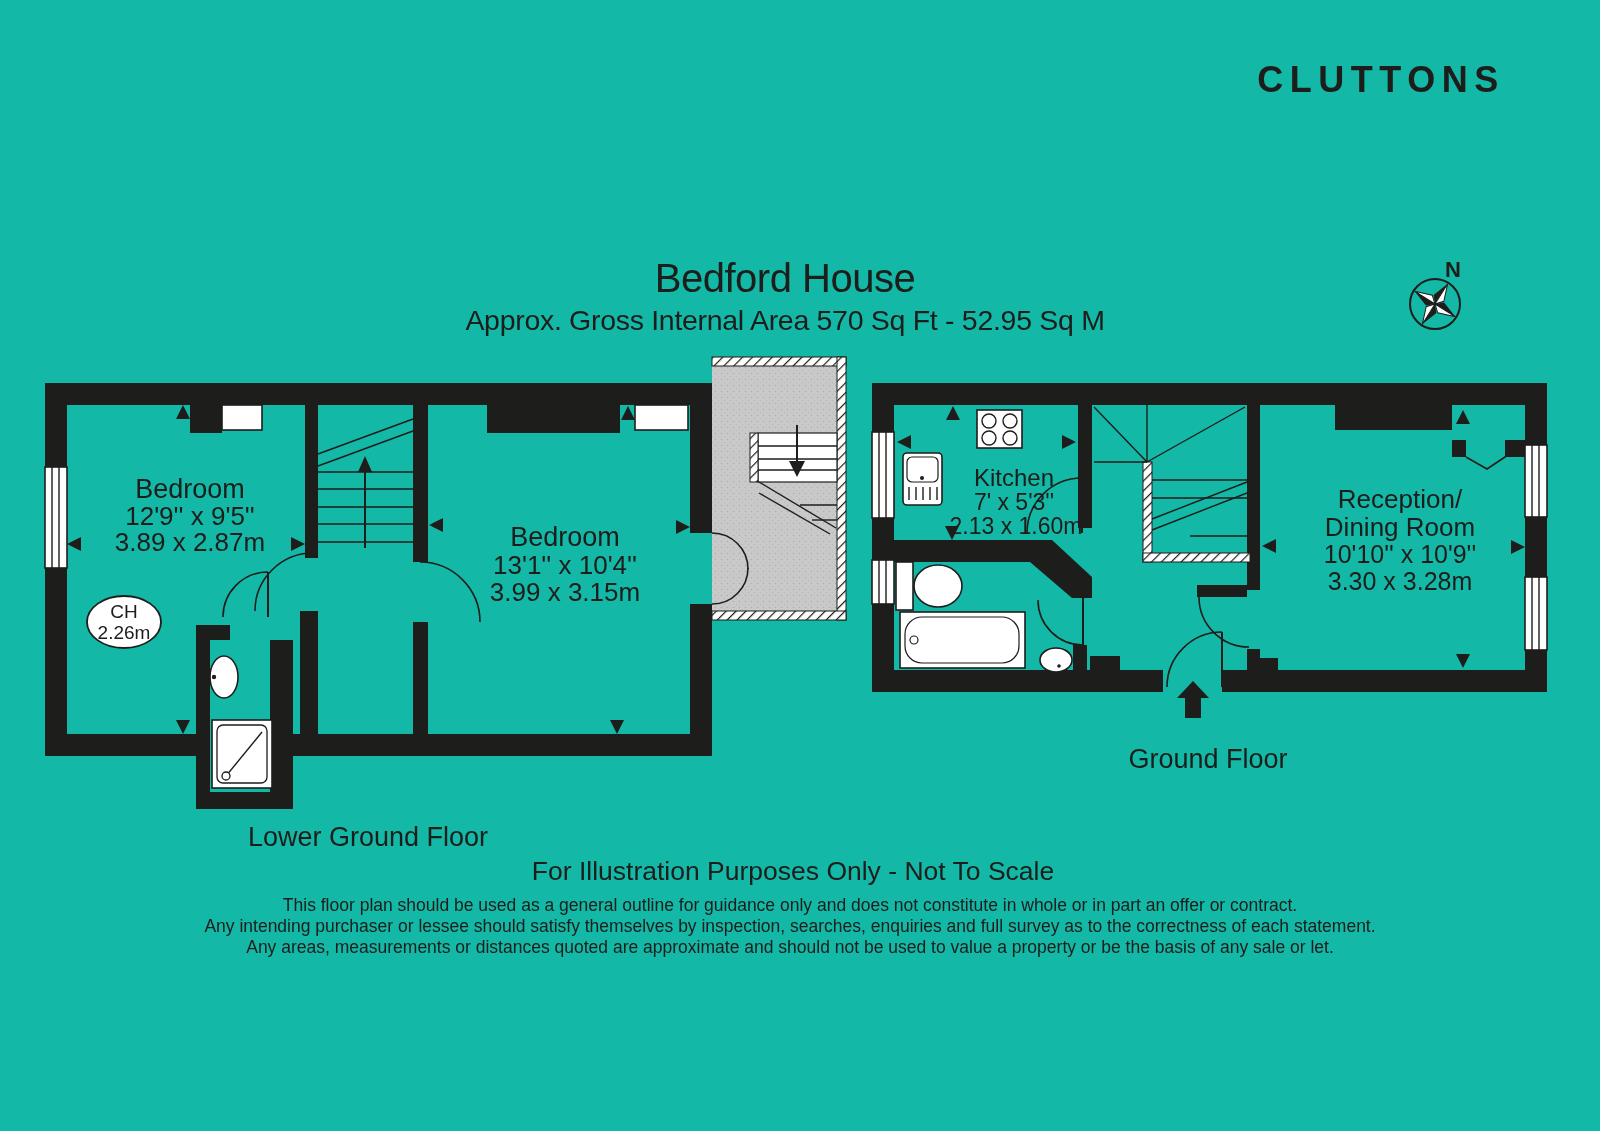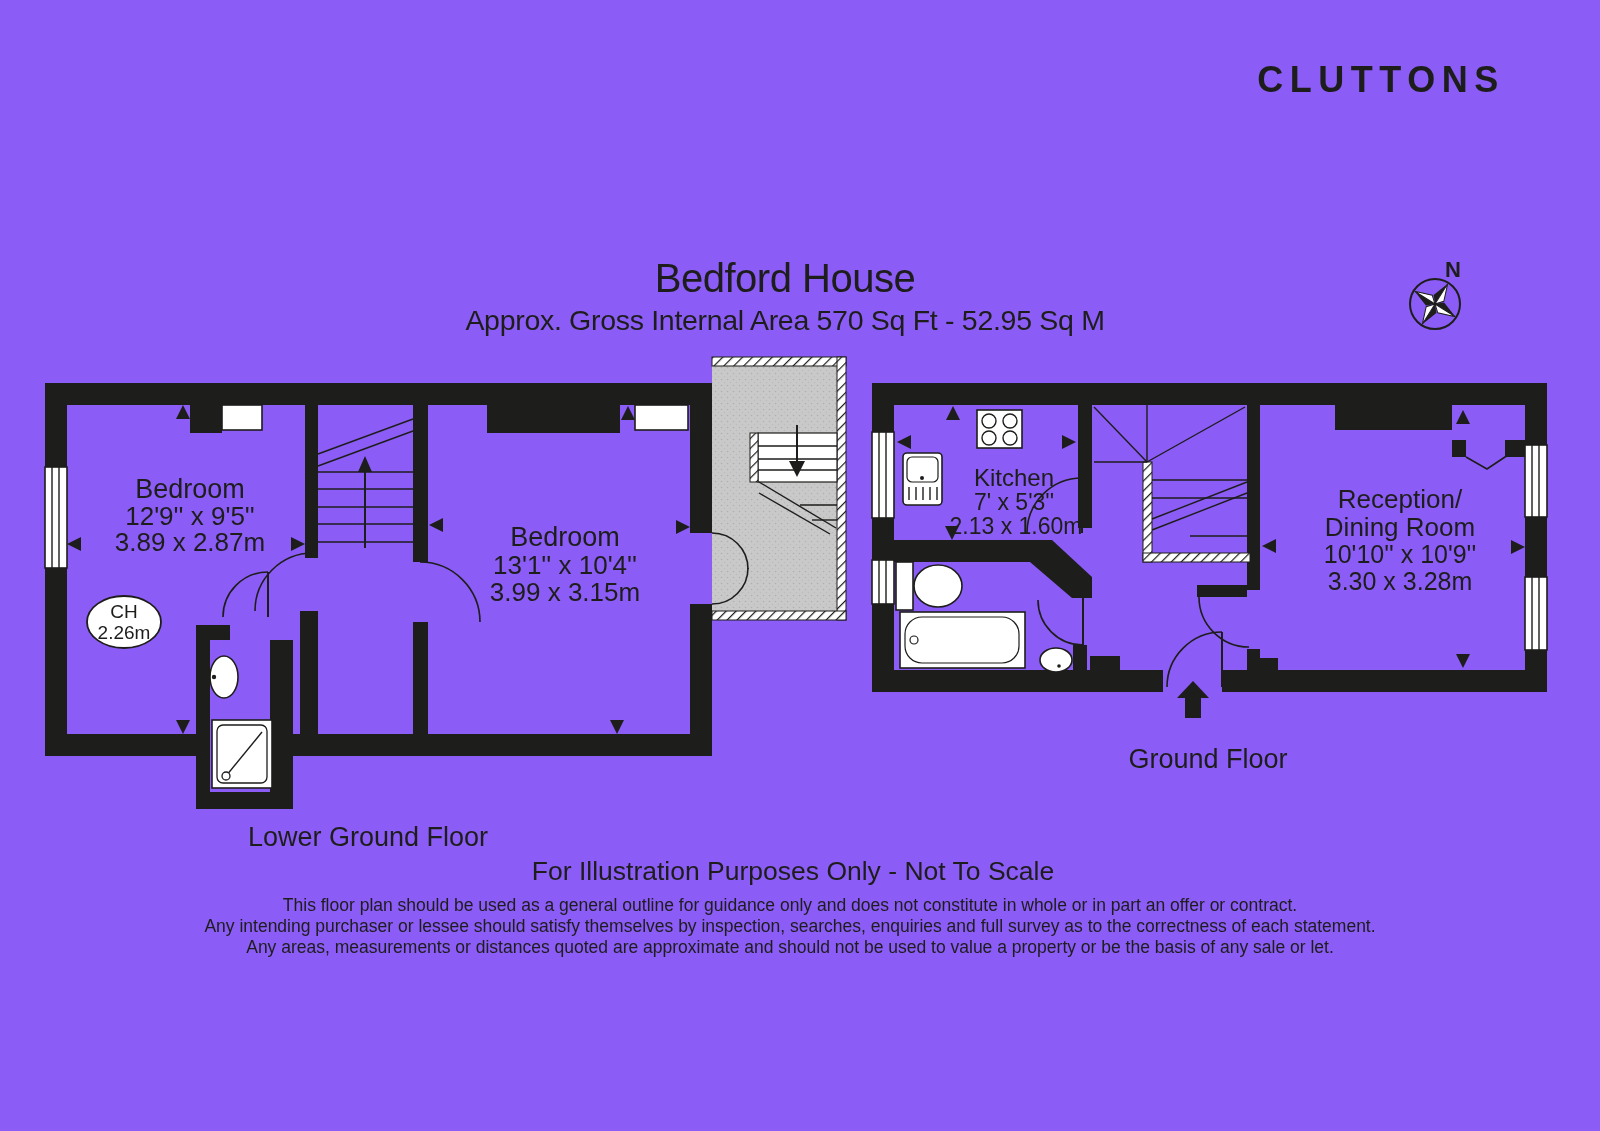--- a/index.html
+++ b/index.html
@@ -1,16 +1,16 @@
 <!DOCTYPE html>
 <html><head>
 <meta charset="utf-8">
 <style>
   html,body{margin:0;padding:0;background:#ffffff;}
-  .page{position:relative;width:1600px;height:1131px;background:#8b5cf6;overflow:hidden;}
+  .page{position:relative;width:1600px;height:1131px;background:#14b8a6;overflow:hidden;}
   svg{position:absolute;left:0;top:0;}
   text{fill:#1d1d1b;font-family:"Liberation Sans","DejaVu Sans",sans-serif;}
   .t-mid{text-anchor:middle;}
   .wall{fill:#1d1d1b;}
   .white{fill:#ffffff;stroke:#1d1d1b;stroke-width:1.6;}
   .arc{fill:none;stroke:#1d1d1b;stroke-width:1.6;}
   .tread{stroke:#1d1d1b;stroke-width:1.4;fill:none;}
   .marker{fill:#1d1d1b;}
   .hatchwall{fill:url(#hatch);stroke:#1d1d1b;stroke-width:1;}
 </style>

